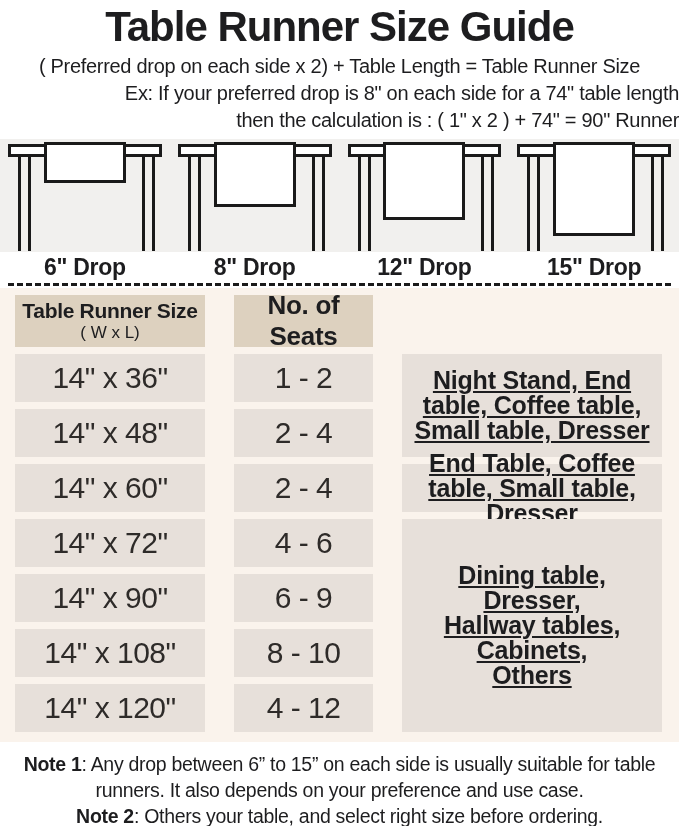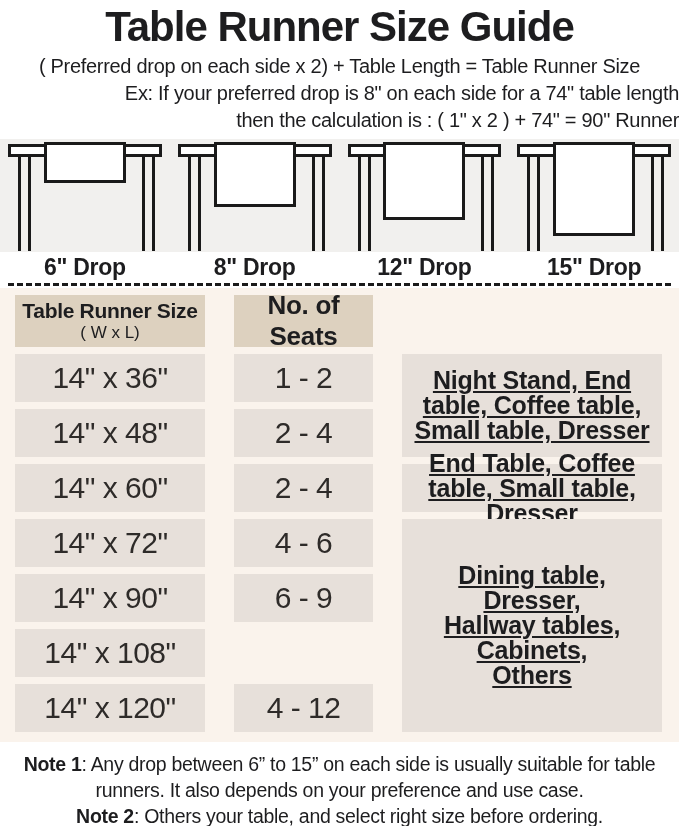--- a/index.html
+++ b/index.html
@@ -163,20 +163,23 @@
       </div>
     <div class="cell col2 r3">
         <span class="seat-val">2 - 4</span>
       </div>
     <div class="cell col2 r4">
         <span class="seat-val">4 - 6</span>
       </div>
     <div class="cell col2 r5">
         <span class="seat-val">6 - 9</span>
       </div>
+    <div class="cell col2 r6">
+        <span class="seat-val">8 - 10</span>
+      </div>
     <div class="cell col2 r7">
         <span class="seat-val">4 - 12</span>
       </div>
 
     <div class="cell col3 span-a type-a">
       <span class="type-text">Night Stand, End table, Coffee table, Small table, Dresser</span>
     </div>
     <div class="cell col3 span-b type-b">
       <span class="type-text">End Table, Coffee table, Small table, Dresser</span>
     </div>

